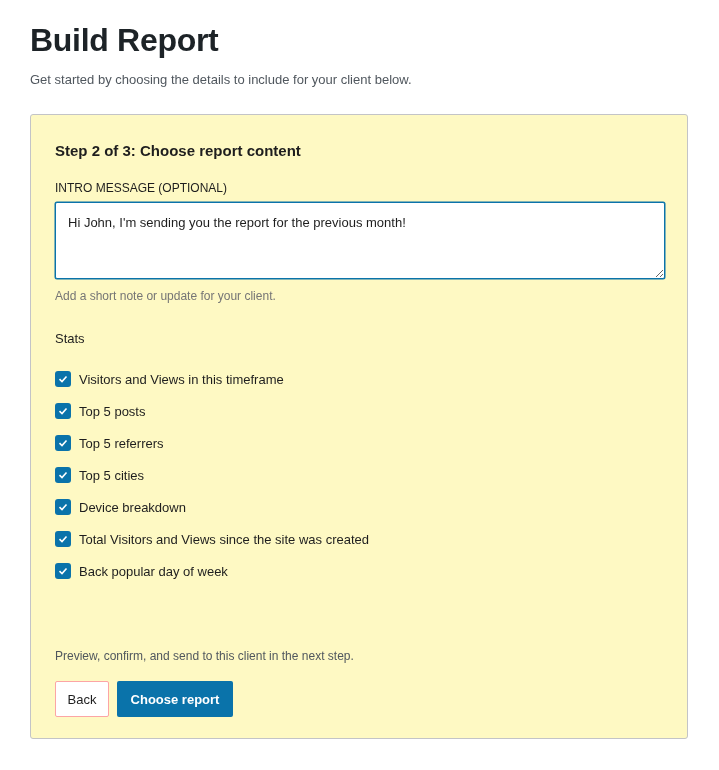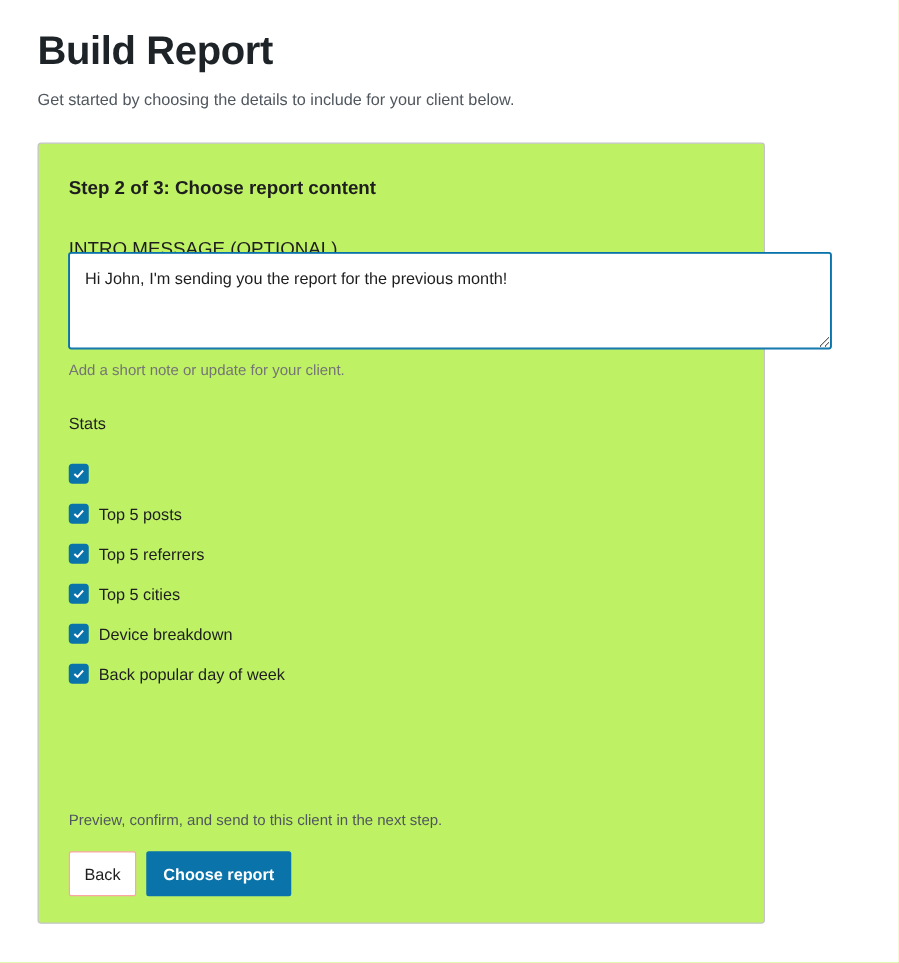--- a/index.html
+++ b/index.html
@@ -9,30 +9,30 @@
   }
   .page-title {
     position: absolute; left: 30px; top: 22px; margin: 0;
     font-size: 32px; font-weight: 600; color: #1d2327; letter-spacing: -0.3px;
   }
   .page-subtitle {
     position: absolute; left: 30px; top: 72px; margin: 0;
     font-size: 13px; color: #50575e;
   }
   .card {
-    position: absolute; left: 30px; top: 114px; width: 582px; height: 625px;
-    border: 1px solid #c3c4c7; border-radius: 3px; box-sizing: border-box; background: #bef264;
+    position: absolute; left: 30px; top: 114px; width: 658px; height: 625px;
+    border: 1px solid #c3c4c7; border-radius: 3px; box-sizing: border-box; background: #fef9c3;
   }
   .step-title {
     position: absolute; left: 24px; top: 27px; margin: 0;
     font-size: 15px; font-weight: 600; color: #1e1e1e;
   }
   .field-label {
     position: absolute; left: 24px; top: 66px;
-    font-size: 15px; font-weight: 500; color: #1e1e1e; text-transform: uppercase; margin-top: 10px;
+    font-size: 12px; font-weight: 500; color: #1e1e1e; text-transform: uppercase;
   }
   .textarea {
     position: absolute; left: 24px; top: 87px; width: 610px; height: 77px;
     box-sizing: border-box; border: 1px solid #0a73aa; border-radius: 2px;
     box-shadow: 0 0 0 0.5px #0a73aa;
     font-family: "Liberation Sans", sans-serif; font-size: 13px; color: #1e1e1e;
     padding: 12px 12px; resize: vertical; outline: none;
   }
   .help-text {
     position: absolute; left: 24px; top: 174px;
@@ -84,20 +84,21 @@
 
   <div class="stats-heading">Stats</div>
 
   <ul class="checklist">
     <li class="check-item">
       <span class="checkbox">
           <svg width="12" height="12" viewBox="0 0 12 12">
             <path d="M2.5 6.2 L5 8.5 L9.5 3.5" fill="none" stroke="#fff" stroke-width="1.6"></path>
           </svg>
         </span>
+      <span class="check-label">Visitors and Views in this timeframe</span>
     </li>
     <li class="check-item">
       <span class="checkbox">
           <svg width="12" height="12" viewBox="0 0 12 12">
             <path d="M2.5 6.2 L5 8.5 L9.5 3.5" fill="none" stroke="#fff" stroke-width="1.6"></path>
           </svg>
         </span>
       <span class="check-label">Top 5 posts</span>
     </li>
     <li class="check-item">
@@ -123,20 +124,28 @@
           </svg>
         </span>
       <span class="check-label">Device breakdown</span>
     </li>
     <li class="check-item">
       <span class="checkbox">
           <svg width="12" height="12" viewBox="0 0 12 12">
             <path d="M2.5 6.2 L5 8.5 L9.5 3.5" fill="none" stroke="#fff" stroke-width="1.6"></path>
           </svg>
         </span>
+      <span class="check-label">Total Visitors and Views since the site was created</span>
+    </li>
+    <li class="check-item">
+      <span class="checkbox">
+          <svg width="12" height="12" viewBox="0 0 12 12">
+            <path d="M2.5 6.2 L5 8.5 L9.5 3.5" fill="none" stroke="#fff" stroke-width="1.6"></path>
+          </svg>
+        </span>
       <span class="check-label">Back popular day of week</span>
     </li>
   </ul>
 
   <div class="footer-note">Preview, confirm, and send to this client in the next step.</div>
 
   <button class="btn btn-back">Back</button>
   <button class="btn btn-primary">Choose report</button>
 </div>
 

